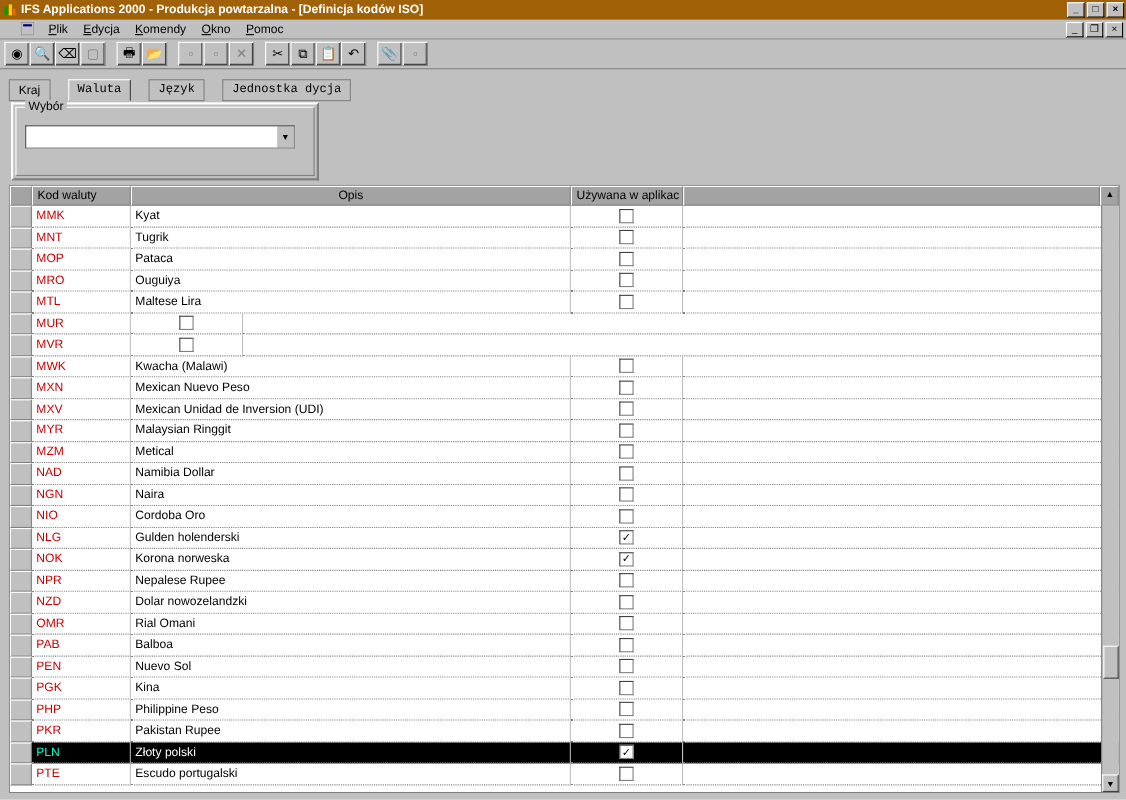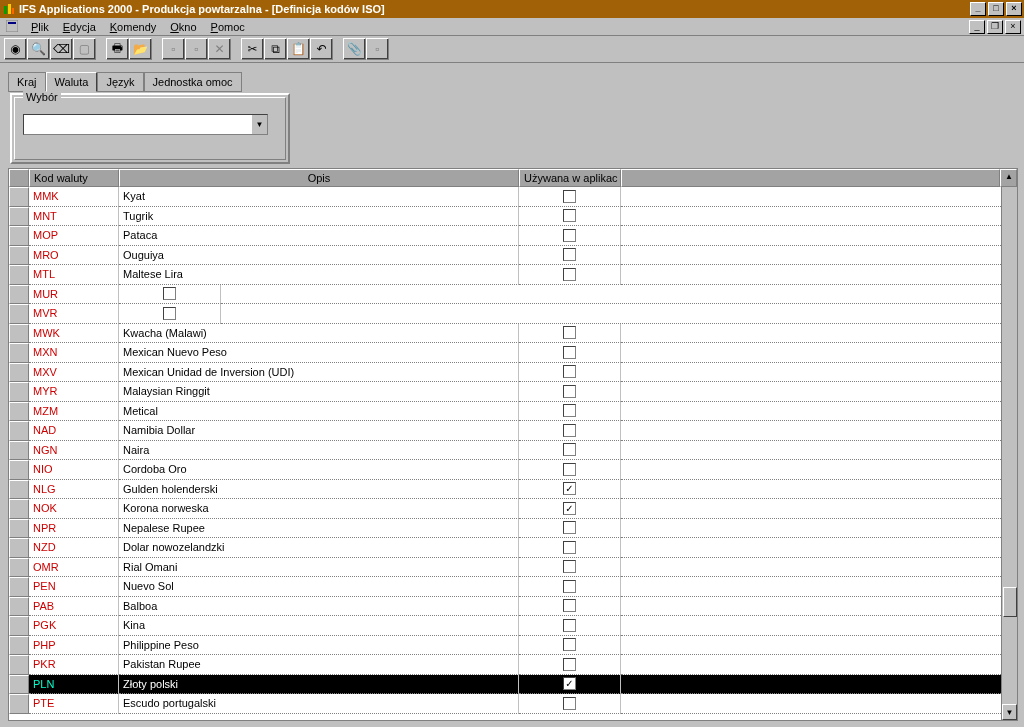--- a/index.html
+++ b/index.html
@@ -33,21 +33,21 @@
   border-right-color:#000; border-bottom-color:#000;
   font-size: 9px; line-height: 10px; text-align: center;
   font-family: Arial;
   color:#000;
 }
 .menubar {
   background: #c0c0c0;
   height: 18px;
   display: flex;
   align-items: center;
-  padding: 0 6px;
+  padding: 0 19px;
   border-bottom: 1px solid #808080;
 }
 .menubar .mdi-icon { width:14px; height:14px; margin-right:4px; }
 .menu-item { padding: 1px 7px; }
 .underline { text-decoration: underline; }
 
 .mdi-ctrls {
   position: absolute; right: 3px; top: 20px; display:flex; gap:2px;
 }
 
@@ -83,21 +83,21 @@
   cursor:default;
 }
 .tab.active {
   background:#c0c0c0;
   border:1px solid #fff;
   border-right-color:#404040;
   border-bottom: 1px solid #c0c0c0;
   z-index:2;
   font-weight:normal;
 }
-.tab + .tab { margin-left:0px; }
+.tab + .tab { margin-left:16px;font-family:Liberation Mono, monospace; }
 
 .panel {
   border: 2px solid #808080;
   border-top-color:#fff; border-left-color:#fff;
   background: #c0c0c0;
   position: relative;
   height: 71px;
   width: 280px;
   margin: 2px 0 6px 6px;
 }
@@ -243,21 +243,21 @@
     <div class="tbtn disabled">📎</div>
     <div class="tbtn disabled">▫</div>
   </div>
 </div>
 
 <div class="workspace">
   <div class="tabstrip">
     <div class="tab">Kraj</div>
     <div class="tab active">Waluta</div>
     <div class="tab">Język</div>
-    <div class="tab">Jednostka omoc</div>
+    <div class="tab">Jednostka dycja</div>
   </div>
 
   <div class="panel">
     <div class="panel-inner">
       <span class="fieldset-label">Wybór</span>
       <div class="combo">
         <input type="text" value="" style="">
         <div class="dd">▼</div>
       </div>
     </div>
@@ -448,31 +448,31 @@
           <div class="cell sel"></div>
           <div class="cell code">OMR</div>
           <div class="cell desc">Rial Omani</div>
           <div class="cell used">
             <span class="chk"></span>
           </div>
           <div class="cell rest"></div>
         </div>
         <div class="row">
           <div class="cell sel"></div>
+          <div class="cell code">PAB</div>
+          <div class="cell desc">Balboa</div>
+          <div class="cell used">
+            <span class="chk"></span>
+          </div>
+          <div class="cell rest"></div>
+        </div>
+        <div class="row">
+          <div class="cell sel"></div>
           <div class="cell code">PEN</div>
           <div class="cell desc">Nuevo Sol</div>
-          <div class="cell used">
-            <span class="chk"></span>
-          </div>
-          <div class="cell rest"></div>
-        </div>
-        <div class="row">
-          <div class="cell sel"></div>
-          <div class="cell code">PAB</div>
-          <div class="cell desc">Balboa</div>
           <div class="cell used">
             <span class="chk"></span>
           </div>
           <div class="cell rest"></div>
         </div>
         <div class="row">
           <div class="cell sel"></div>
           <div class="cell code">PGK</div>
           <div class="cell desc">Kina</div>
           <div class="cell used">

